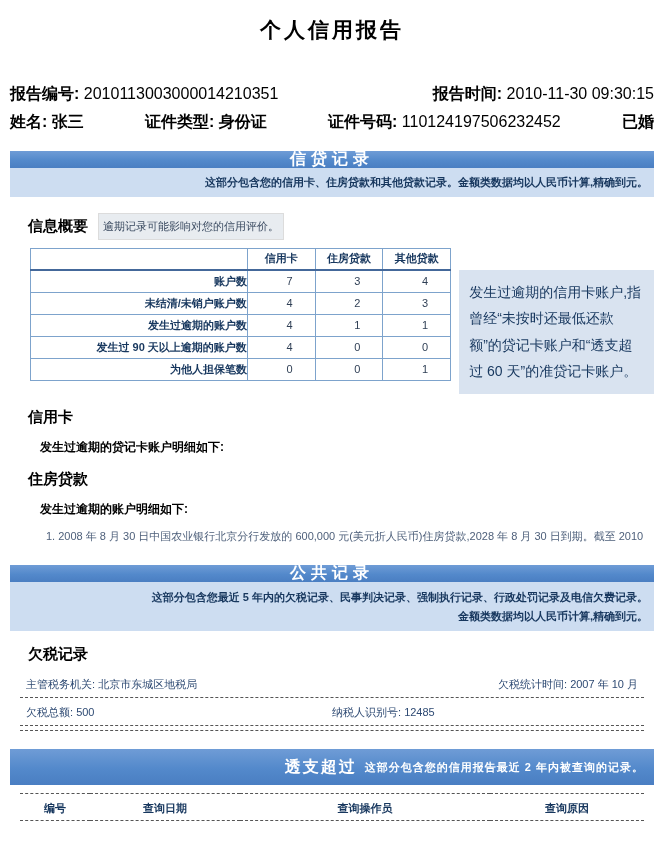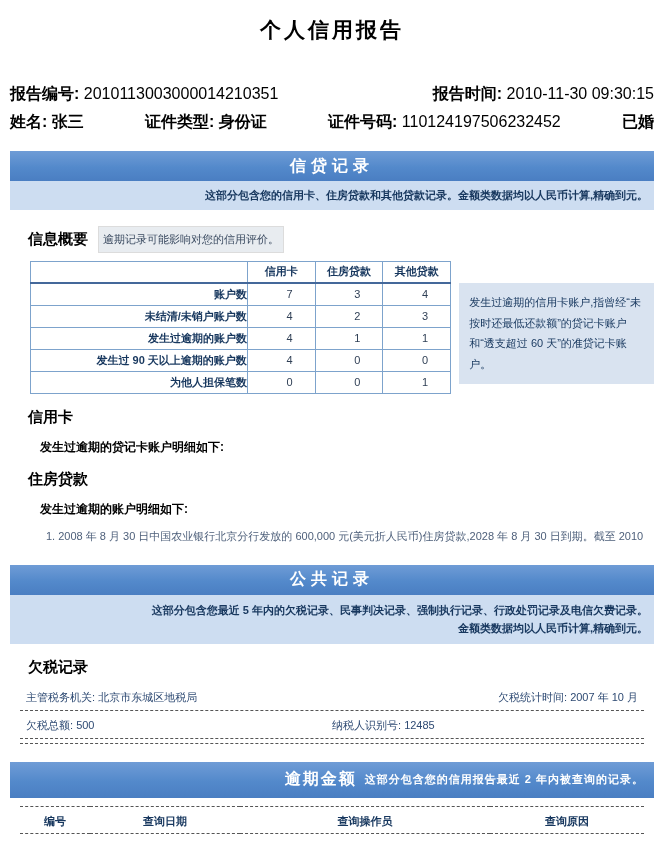--- a/index.html
+++ b/index.html
@@ -12,21 +12,21 @@
   .title { text-align:center; font-size:21px; font-weight:bold; letter-spacing:3px; padding-top:16px; }
 
   .info-block { margin: 40px 10px 0 10px; font-size:16px; }
   .info-row { display:flex; justify-content:space-between; margin-bottom:7px; }
   .info-pair { white-space:nowrap; }
   .lbl { font-weight:bold; }
   .val { font-weight:normal; }
   .bold-val { font-weight:bold; }
 
   .banner {
-    margin: 18px 10px 0 10px; height:30px;
+    margin: 18px 10px 0 10px; height:17px;
     background: linear-gradient(180deg, #6f9cd6 0%, #5389cb 55%, #4a7ec2 100%);
     color:#fff; font-size:16px; font-weight:bold; letter-spacing:5px;
     display:flex; align-items:center; justify-content:center;
   }
   .subbar {
     margin: 0 10px; background:#cdddf1; color:#17375e;
     font-size:11px; font-weight:bold; text-align:right; padding:5px 6px; line-height:1.7;
   }
   .section-heading { font-size:15px; font-weight:bold; margin:14px 0 4px 28px; }
   .heading-row { display:flex; align-items:center; margin:16px 0 8px 28px; }
@@ -39,21 +39,21 @@
   .summary-wrap { display:flex; margin:0 10px 0 30px; align-items:flex-start; }
   table.sum-table { border-collapse:collapse; width:424px; font-size:11px; }
   table.sum-table th, table.sum-table td { border:1px solid #7da3cc; height:22px;text-align:right; }
   table.sum-table th { color:#17375e; font-weight:bold; text-align:center; }
   table.sum-table tr.head th { border-bottom:2px solid #44689a; }
   td.row-label { font-weight:bold; color:#17375e; padding-left:7px; width:218px; }
   td.row-label.indent { padding-left:22px; }
   td.num { text-align:right; padding-right:22px; color:#2f3f55; width:68px; }
   .side-note {
     width:196px; margin-left:8px; margin-top:22px;
-    background:#d9e3f0; color:#17375e; font-size:11px; line-height:1.9; padding:9px 10px;
+    background:#d9e3f0; color:#17375e; font-size:14px; line-height:1.9; padding:9px 10px;
   }
 
   .sub-intro { font-weight:bold; font-size:12px; margin:12px 0 8px 40px; }
   .detail-item {
     font-size:11px; color:#4d5f7a; line-height:1.9;
     margin:0 14px 4px 46px; padding-left:13px; text-indent:-13px;
   }
 
   .subbar.two-line { padding:6px 6px; }
 
@@ -195,21 +195,21 @@
       </span>
       <span class="half">
         <span>纳税人识别号:</span>
         <span>12485</span>
       </span>
     </div>
     <div class="dashed-line"></div>
   </div>
 
   <div class="banner query">
-    <span>逾期金额</span>
+    <span>透支超过</span>
     <span class="banner-sub">这部分包含您的信用报告最近 2 年内被查询的记录。</span>
   </div>
 
   <table class="query-table">
     <tbody>
         <tr>
       <th class="q-col-no">编号</th>
       <th class="q-col-date">查询日期</th>
       <th class="q-col-op">查询操作员</th>
       <th class="q-col-reason">查询原因</th>

